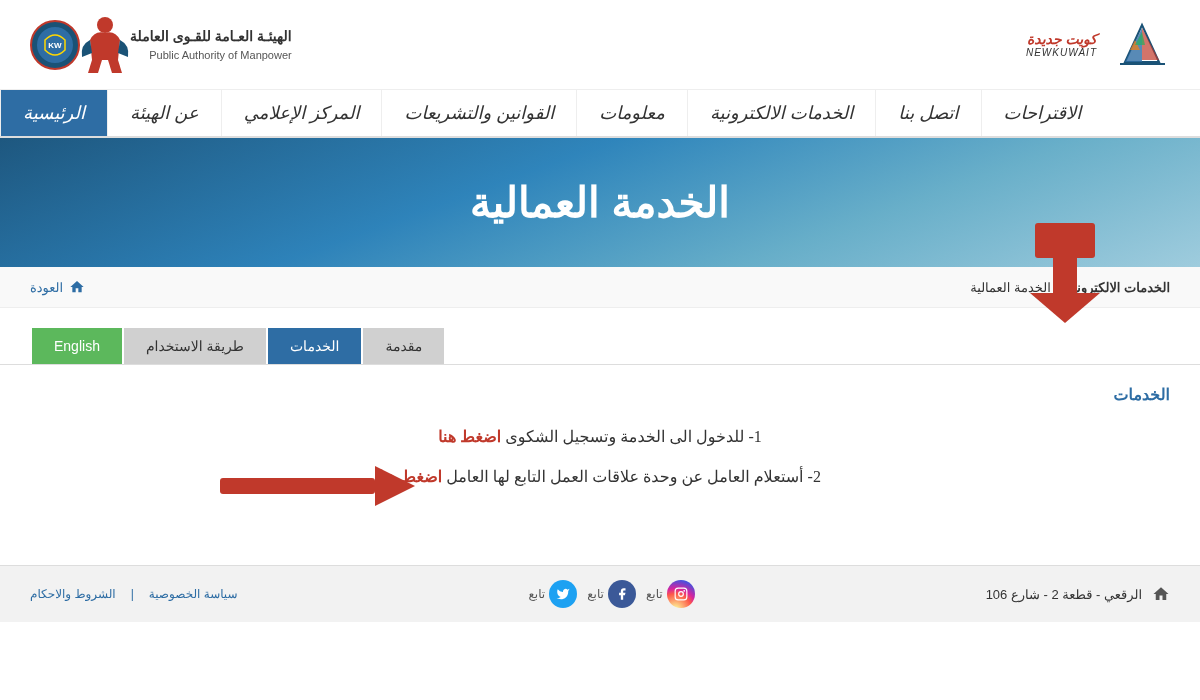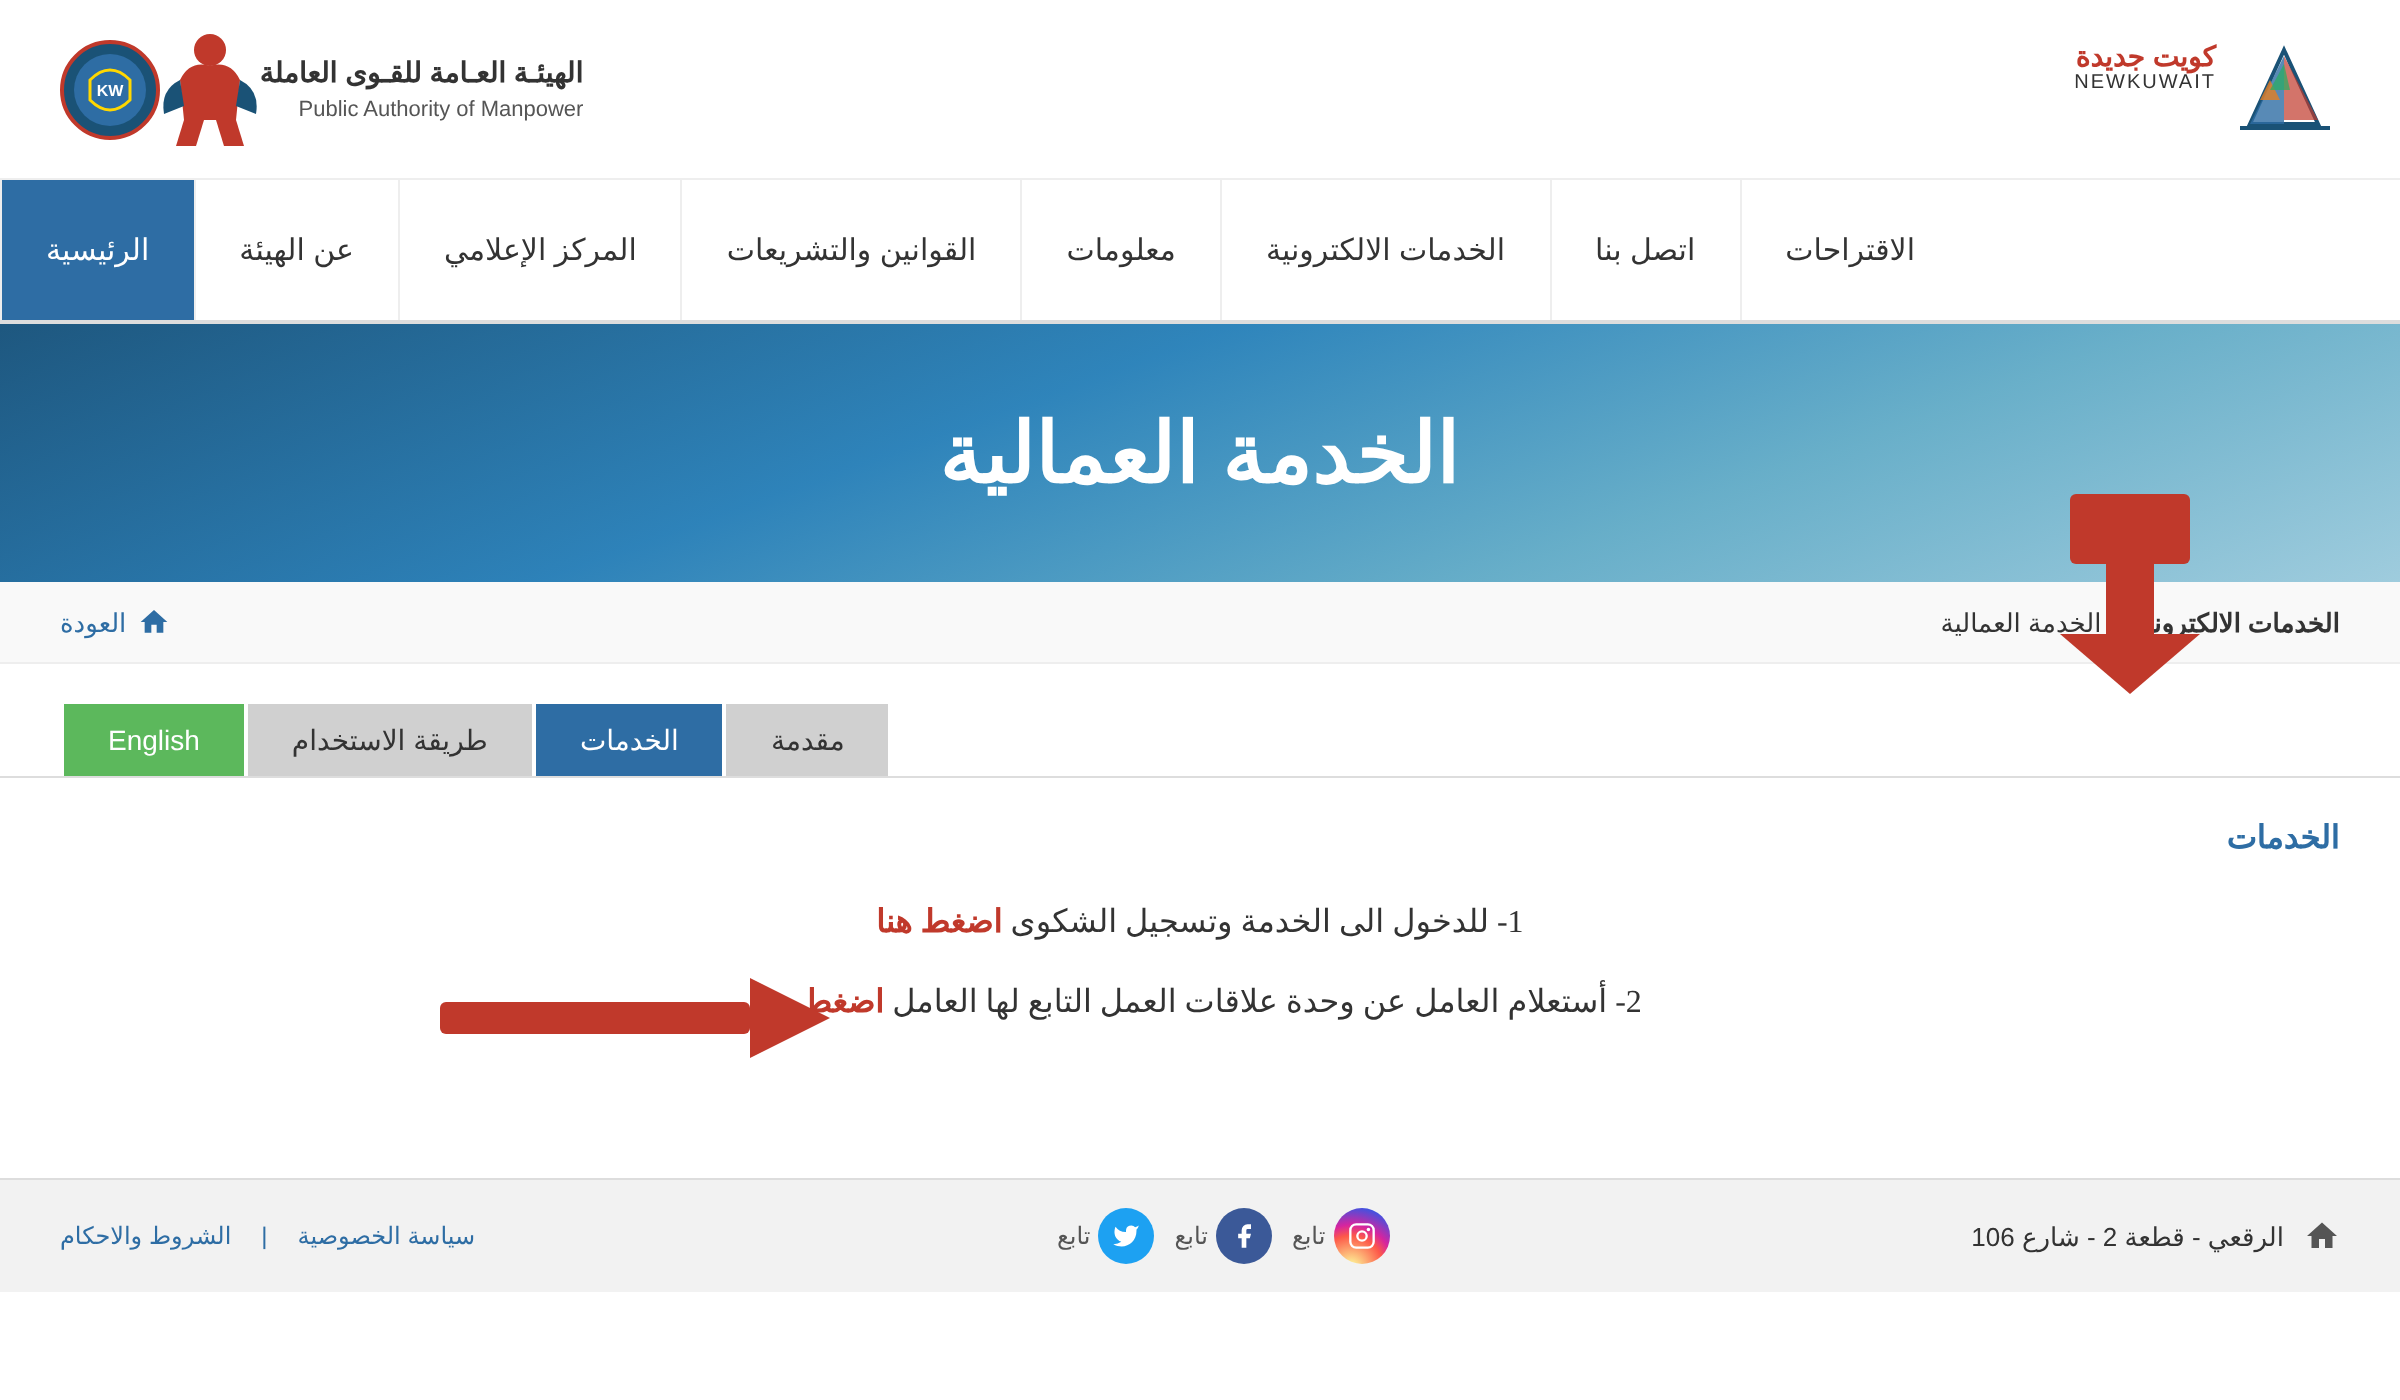--- a/index.html
+++ b/index.html
@@ -30,26 +30,27 @@
     .logo-text-block .english-name { font-size: 11px; color: #555; }
 
     
     .nav {
       display: flex;
       flex-direction: row-reverse;
       background: #fff;
       border-bottom: 2px solid #ddd;
     }
     .nav-item {
-      padding: 26px 22px;
-      font-size: 15px;
+      padding: 12px 22px;
+      font-size: 18px;
       color: #333;
       cursor: pointer;
       border-left: 1px solid #eee;
       white-space: nowrap;
+      font-style: italic;
     }
     .nav-item.active {
       background: #2e6da4;
       color: #fff;
     }
 
     
     .hero {
       background: linear-gradient(135deg, #2e6da4 0%, #4a9cc7 50%, #7ab8d3 100%);
       padding: 40px 30px;
@@ -207,21 +208,23 @@
       display: flex;
       gap: 15px;
       direction: rtl;
       font-size: 12px;
     }
     .footer-links span { color: #2e6da4; cursor: pointer; }
 
     
     .nk-logo-container {
       display: flex;
-      gap: 7px;
+      align-items: center;
+      gap: 18px;
+      font-style: italic;
     }
     .nk-sailboat {
       width: 55px; height: 50px;
     }
   </style>
 </head>
 <body>
 
 <header class="header">
   <div class="nk-logo-container">

